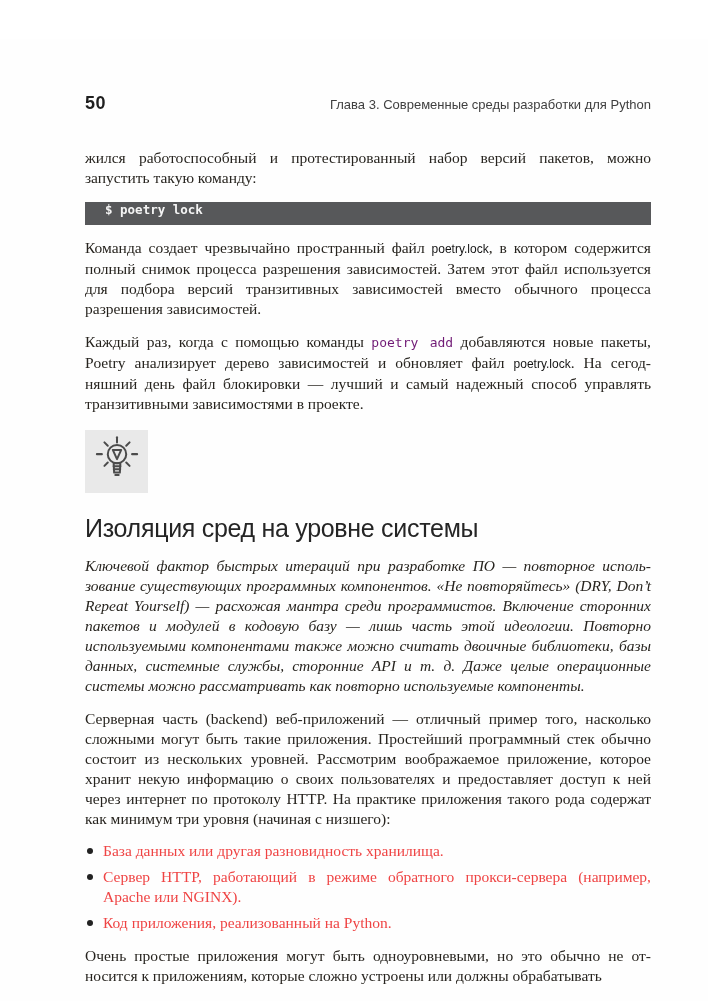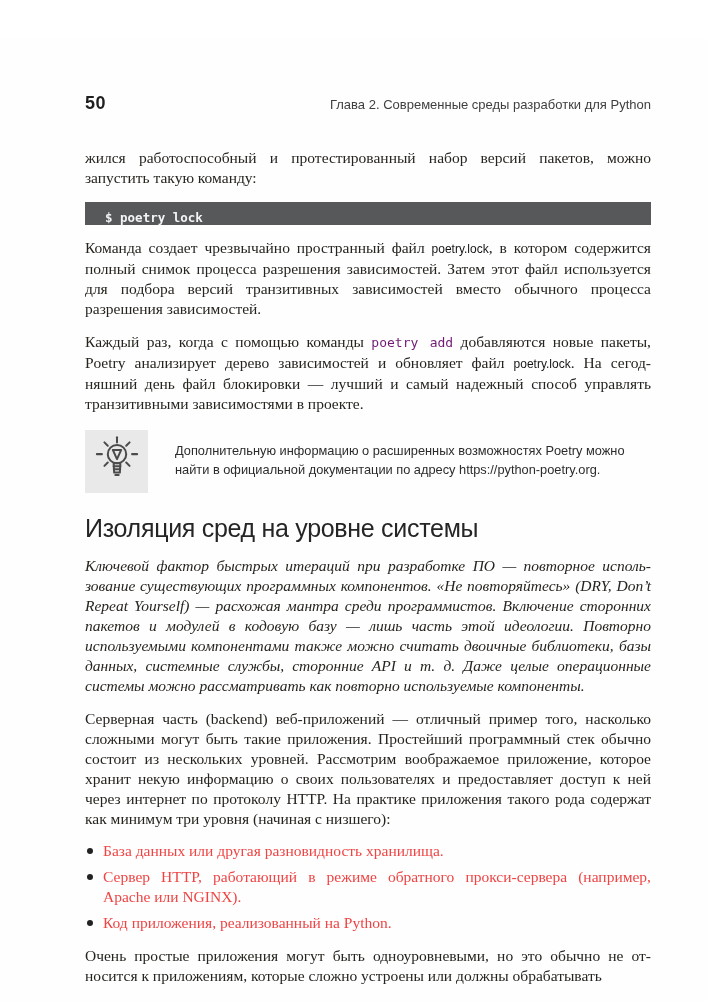--- a/index.html
+++ b/index.html
@@ -36,21 +36,21 @@
   }
   .code-mono {
     font-family: "DejaVu Sans Mono", monospace;
     font-size: 13px; color: #701a75;
   }
 
   
   .code-block {
     margin-top: 14px;
     height: 23px; background: #57585a;
-    display: flex; align-items: flex-end;
+    display: flex; align-items: flex-start;
     padding-left: 20px; box-sizing: border-box;
   }
   .code-block-text {
     font-family: "DejaVu Sans Mono", monospace;
     font-size: 12.5px; font-weight: bold; color: #f4f4f4;
   }
 
   
   .tip-box { display: flex; margin-top: 16px; align-items: flex-start; }
   .tip-icon-wrap {
@@ -93,21 +93,21 @@
   }
 </style>
 </head>
 <body>
 
 <div class="page">
   <div class="column">
 
     <div class="page-header">
       <span class="page-number">50</span>
-      <span class="running-head">Глава 2. Современные среды разработки для Python</span>
+      <span class="running-head">Глава 3. Современные среды разработки для Python</span>
     </div>
 
     <p class="body-par par-first">
       <span>жился работоспособный и протестированный набор версий пакетов, можно запустить такую команду:</span>
     </p>
 
     <div class="code-block">
       <span class="code-block-text">$ poetry lock</span>
     </div>
 
@@ -135,21 +135,20 @@
             <circle cx="31" cy="22" r="11"></circle>
             <path d="M26 17 L36 17 L31 28 Z"></path>
 
             <path d="M27 33 L35 33 L34.4 44 L27.6 44 Z"></path>
             <line x1="27" y1="36.5" x2="35" y2="36.5"></line>
             <line x1="27.2" y1="40" x2="34.8" y2="40"></line>
             <line x1="29" y1="47" x2="33" y2="47"></line>
           </svg>
         </span>
       </div>
-      <div class="tip-text">Дополнительную информацию о расширенных возможностях Poetry можно найти в официальной документации по адресу https://python-poetry.org.</div>
     </div>
 
     <h1 class="section-heading">Изоляция сред на уровне системы</h1>
 
     <p class="body-par after-heading">Ключевой фактор быстрых итераций при разработке ПО — повторное исполь­зование существующих программных компонентов. «Не повторяйтесь» (DRY, Don’t Repeat Yourself) — расхожая мантра среди программистов. Включение сторонних пакетов и модулей в кодовую базу — лишь часть этой идеологии. Повторно используемыми компонентами также можно считать двоичные би­блиотеки, базы данных, системные службы, сторонние API и т. д. Даже целые операционные системы можно рассматривать как повторно используемые компоненты.</p>
 
     <p class="body-par">Серверная часть (backend) веб-приложений — отличный пример того, насколь­ко сложными могут быть такие приложения. Простейший программный стек обычно состоит из нескольких уровней. Рассмотрим воображаемое приложение, которое хранит некую информацию о своих пользователях и предоставляет доступ к ней через интернет по протоколу HTTP. На практике приложения такого рода содержат как минимум три уровня (начиная с низшего):</p>
 
     <ul class="bullet-list">
       <li>База данных или другая разновидность хранилища.</li>

